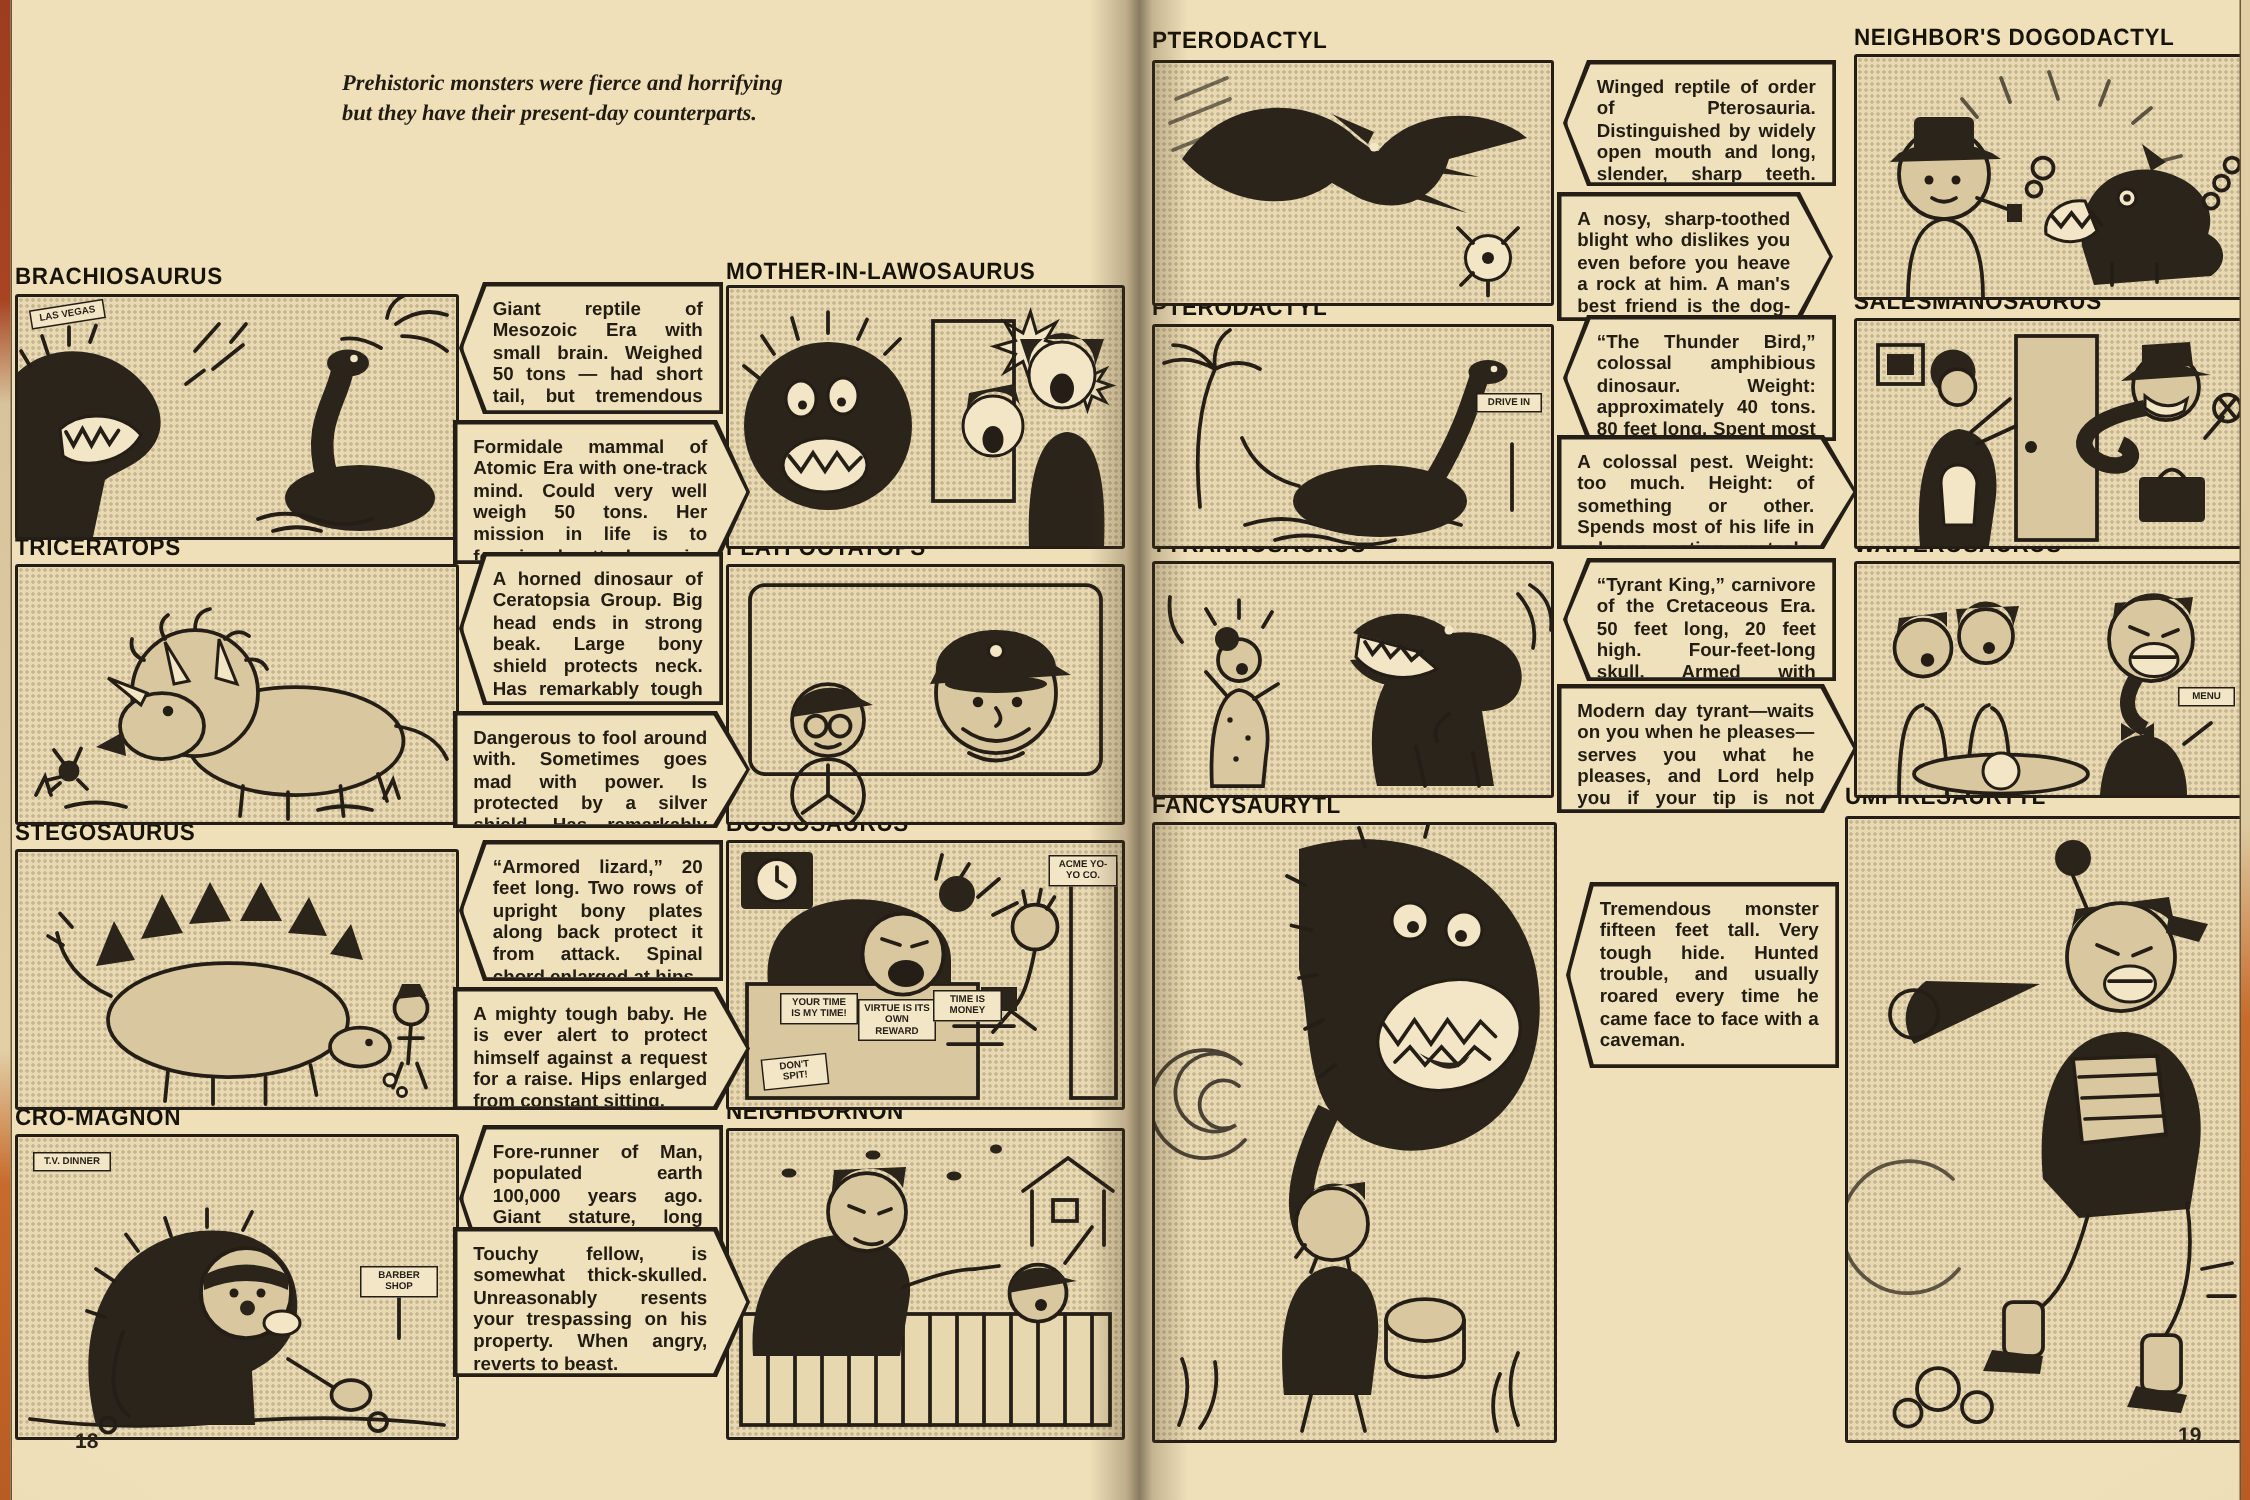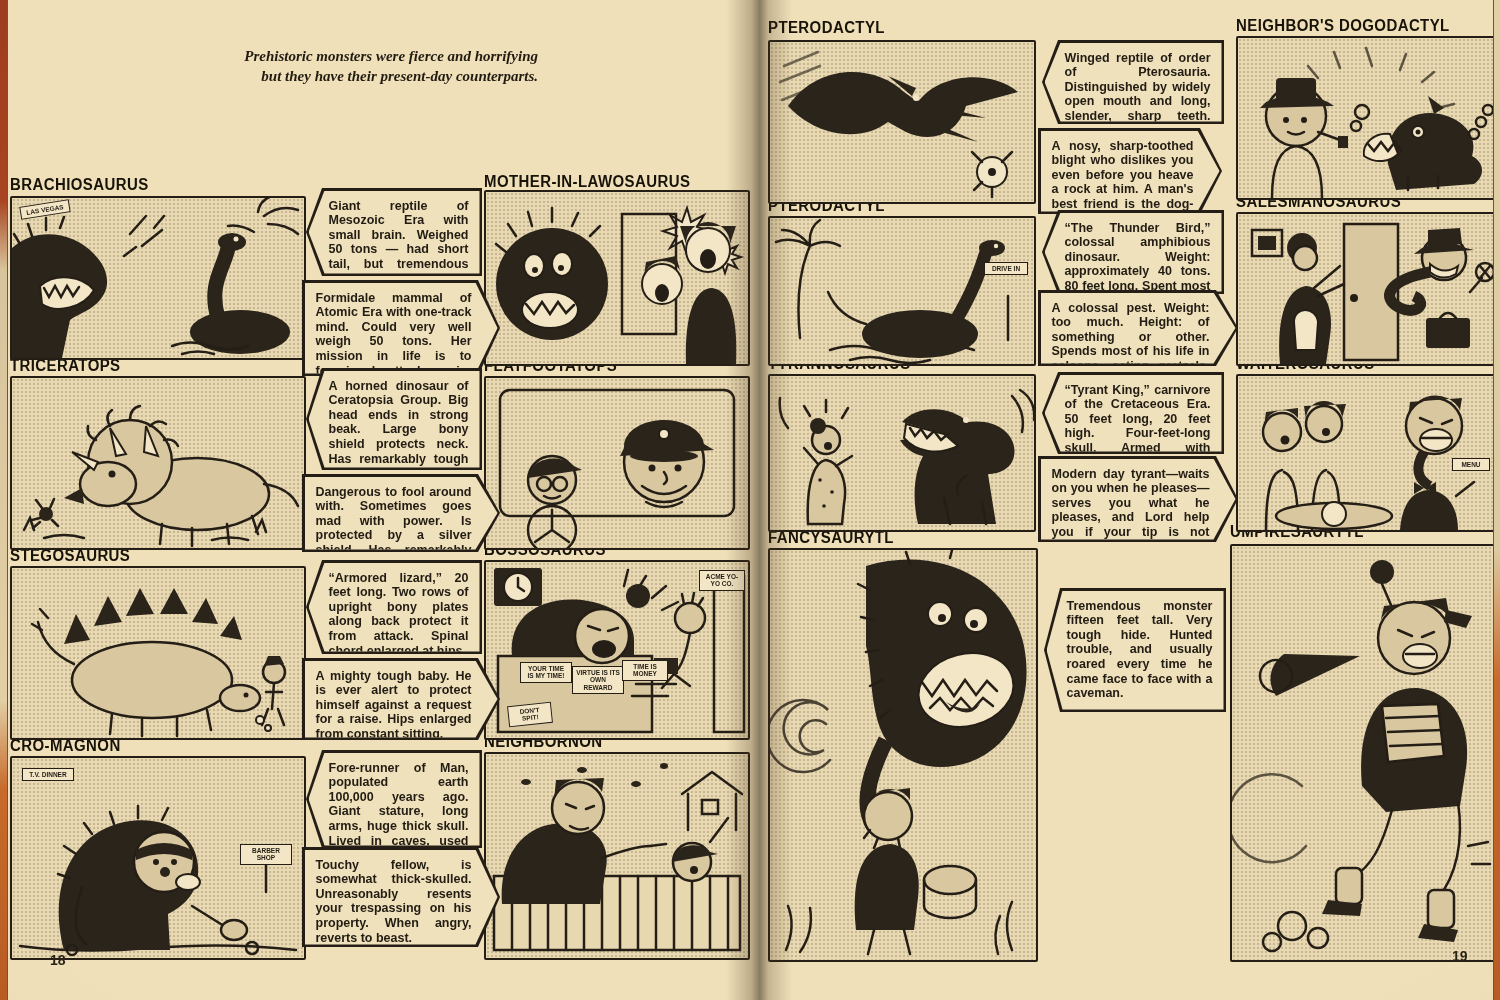--- a/index.html
+++ b/index.html
@@ -8,21 +8,21 @@
   #spread{position:relative;width:1500px;height:1000px;
           background:radial-gradient(125% 125% at 50% 45%, #efe0ba 55%, #e3d0a6 85%, #d5bf92 100%);}
   .edge-left{position:absolute;left:0;top:0;width:7px;height:100%;z-index:40;
      background:linear-gradient(180deg,#9e3c1f 0%,#a84422 20%,#d8c49c 27%,#e2cfa6 70%,#c76a2b 79%,#b85c24 100%);
      border-right:1px solid #6b573c;}
   .edge-right{position:absolute;right:0;top:0;width:6px;height:100%;z-index:40;
      background:linear-gradient(180deg,#e2cfa6 0%,#dccaa0 55%,#c76a2b 68%,#b85c24 100%);
      border-left:1px solid #6b573c;}
   .gutter{position:absolute;left:726px;top:0;width:66px;height:100%;z-index:30;pointer-events:none;
      background:linear-gradient(90deg,rgba(80,60,30,0) 0%,rgba(74,54,26,.30) 38%,rgba(42,30,14,.52) 51%,rgba(74,54,26,.26) 64%,rgba(80,60,30,0) 100%);}
-  .tagline{position:absolute;left:228px;top:46px;width:310px;text-align:right;
+  .tagline{position:absolute;left:228px;top:46px;width:310px;text-align:left;
      font:bold italic 15px/1.35 "Liberation Serif",serif;color:#211b12;}
   .bone{position:absolute;left:28px;top:58px;width:720px;height:122px;}
   .bone svg{position:absolute;inset:0;width:100%;height:100%;}
   .bone-title{position:absolute;left:62px;right:74px;top:32px;text-align:center;
      font-family:"Liberation Sans",sans-serif;font-weight:bold;font-size:47px;
      letter-spacing:0px;color:#181309;-webkit-text-stroke:2px #181309;
      transform:scaleY(1.12);white-space:nowrap;}
   .mhead{position:absolute;margin:0;
      font:bold 15px/1.1 "Liberation Sans",sans-serif;letter-spacing:.4px;color:#181309;
      transform:scaleY(1.05);}
@@ -449,21 +449,21 @@
   <div class="cap pr" style="left:302px;top:658px;width:198px;height:82px">
     <div class="cap-in pr">
         <p class="cap-txt">A mighty tough baby. He is ever alert to protect himself against a request for a raise. Hips enlarged from constant sitting.</p>
       </div>
     </div>
   <div class="cap pl" style="left:306px;top:750px;width:176px;height:98px">
     <div class="cap-in pl">
         <p class="cap-txt">Fore-runner of Man, populated earth 100,000 years ago. Giant stature, long arms, huge thick skull. Lived in caves, used weapons.</p>
       </div>
     </div>
-  <div class="cap pr" style="left:302px;top:847px;width:198px;height:100px">
+  <div class="cap pr" style="left:302px;top:818px;width:198px;height:100px">
     <div class="cap-in pr">
         <p class="cap-txt">Touchy fellow, is somewhat thick-skulled. Unreasonably resents your trespassing on his property. When angry, reverts to beast.</p>
       </div>
     </div>
 
   <div class="cap pl" style="left:1042px;top:40px;width:182px;height:84px">
     <div class="cap-in pl">
         <p class="cap-txt">Winged reptile of order of Pterosauria. Distinguished by widely open mouth and long, slender, sharp teeth. Armed with fierce claws.</p>
       </div>
     </div>

